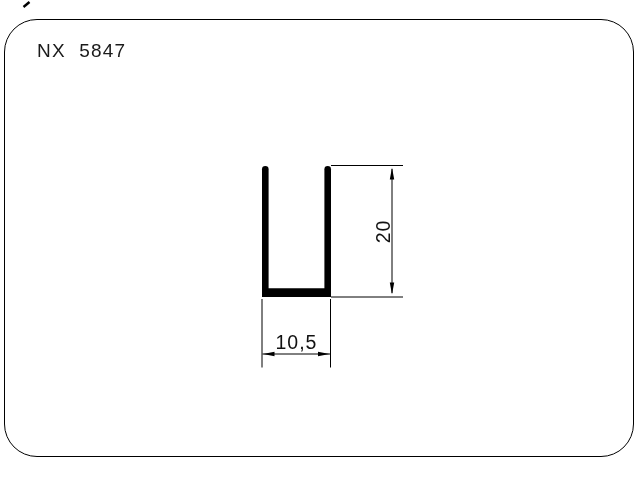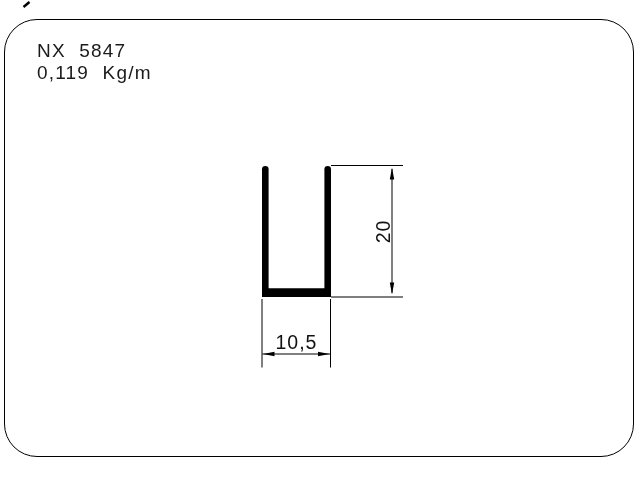--- a/index.html
+++ b/index.html
@@ -49,21 +49,20 @@
   }
 </style>
 </head>
 <body>
 
 <div class="page">
 
   <div class="frame"></div>
 
   <div class="hdr-line hdr-code">NX 5847</div>
-  <div class="hdr-line hdr-weight">0,119 Kg/m</div>
 
   <svg class="drawing-svg" viewBox="0 0 640 480">
 
     <line x1="23.5" y1="7" x2="29.5" y2="2" stroke="#000000" stroke-width="2.4"></line>
 
     <g>
       <line x1="265.3" y1="169.2" x2="265.3" y2="293" stroke="#000000" stroke-width="6.6" stroke-linecap="round"></line>
       <line x1="327.7" y1="169.2" x2="327.7" y2="293" stroke="#000000" stroke-width="6.6" stroke-linecap="round"></line>
       <line x1="262" y1="292.6" x2="331" y2="292.6" stroke="#000000" stroke-width="8.8" stroke-linecap="butt"></line>
     </g>

